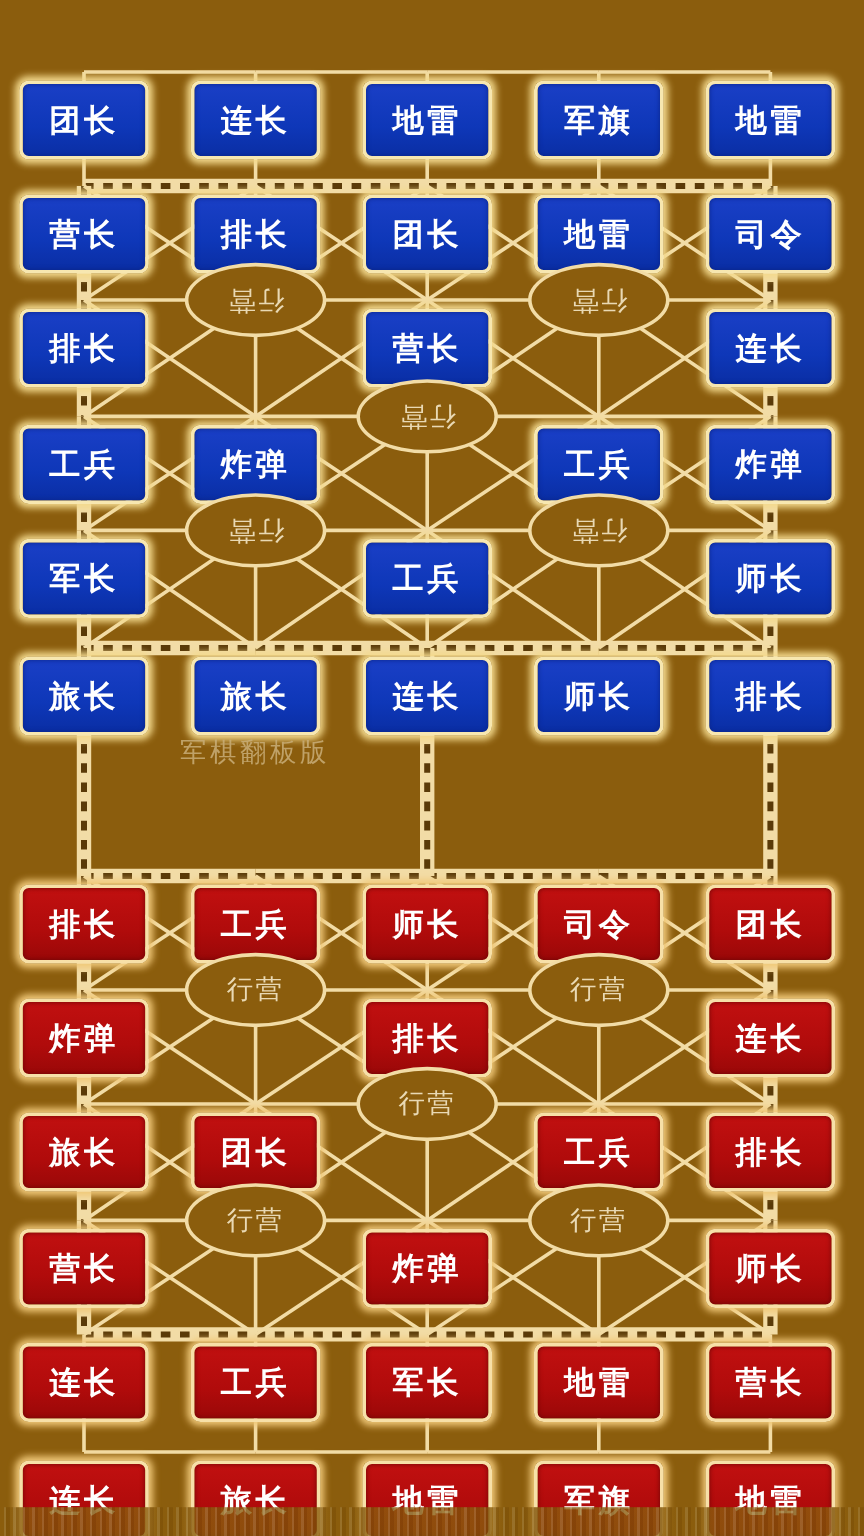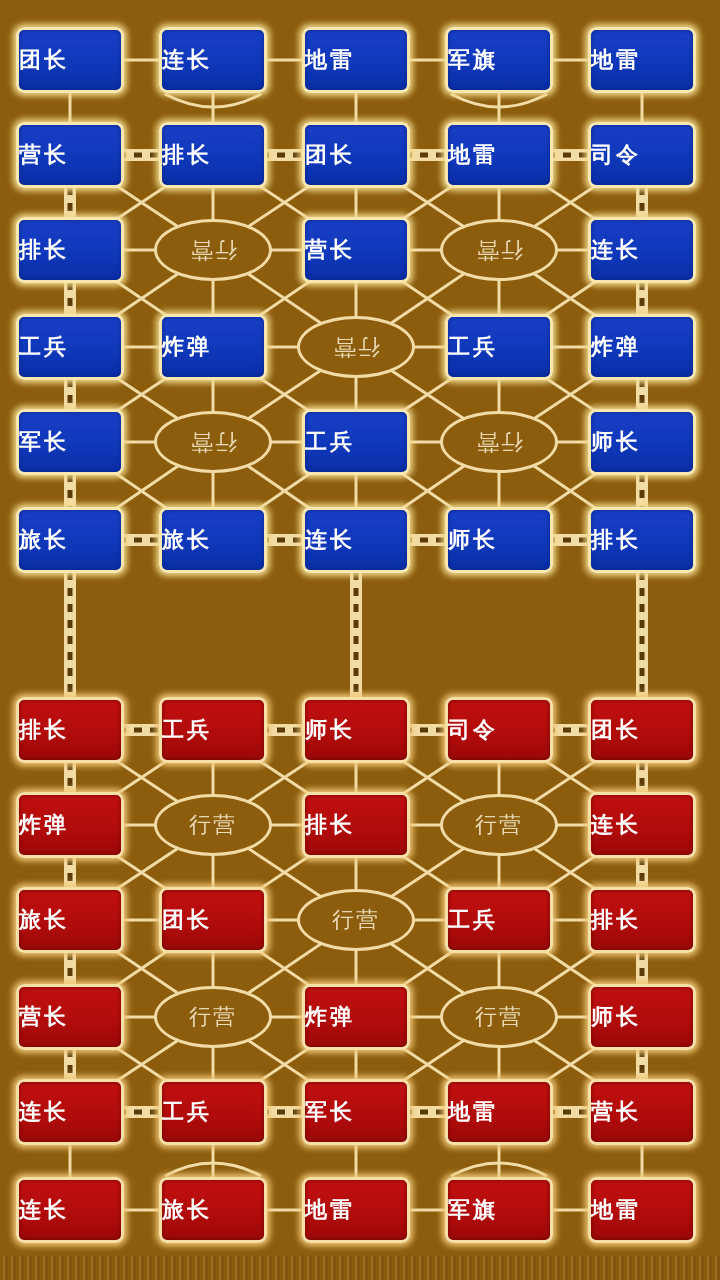--- a/index.html
+++ b/index.html
@@ -1,23 +1,23 @@
 <!DOCTYPE html>
 <html><head>
 <meta charset="utf-8">
 <style>
   html, body { margin:0; padding:0; }
   body { width:720px; height:1280px; overflow:hidden; background:#8a5c0c; font-family:"DejaVu Sans", sans-serif; }
   #board { position:relative; width:720px; height:1280px; background:#8b5d0d; }
   #lines { position:absolute; left:0; top:0; width:720px; height:1280px; }
   .piece {
     position:absolute; width:108px; height:66px; border-radius:8px;
-    display:flex; align-items:center; justify-content:flex-start;
-    color:#fff; font-size:22px; font-weight:bold; letter-spacing:3px;
-    box-sizing:border-box; cursor:pointer;
+    display:flex; align-items:center; justify-content:center;
+    color:#fff; font-size:26px; font-weight:bold; letter-spacing:3px;
+    box-sizing:border-box; cursor:pointer;margin-top:40px;
   }
   .piece.blue {
     background:linear-gradient(#1a3fc6, #0e37b8 60%, #0a2ea4);
     border:3px solid #f7e7b0;
     box-shadow:0 0 6px 3px #f3d98c, inset 0 0 4px #0a2487;
   }
   .piece.red {
     background:linear-gradient(#c11010, #b00b0b 60%, #9a0808);
     border:3px solid #f7e0a8;
     box-shadow:0 0 6px 3px #f0c878, inset 0 0 4px #6a0606;
@@ -424,14 +424,15 @@
       <div class="piece red" style="left: 302px; top: 1177px;">
         <span>地雷</span>
       </div>
       <div class="piece red" style="left: 445px; top: 1177px;">
         <span>军旗</span>
       </div>
       <div class="piece red" style="left: 588px; top: 1177px;">
         <span>地雷</span>
       </div>
     </div>
+  <div class="watermark">军棋翻板版</div>
   <div class="footer-noise"></div>
 </div>
 
 </body></html>

